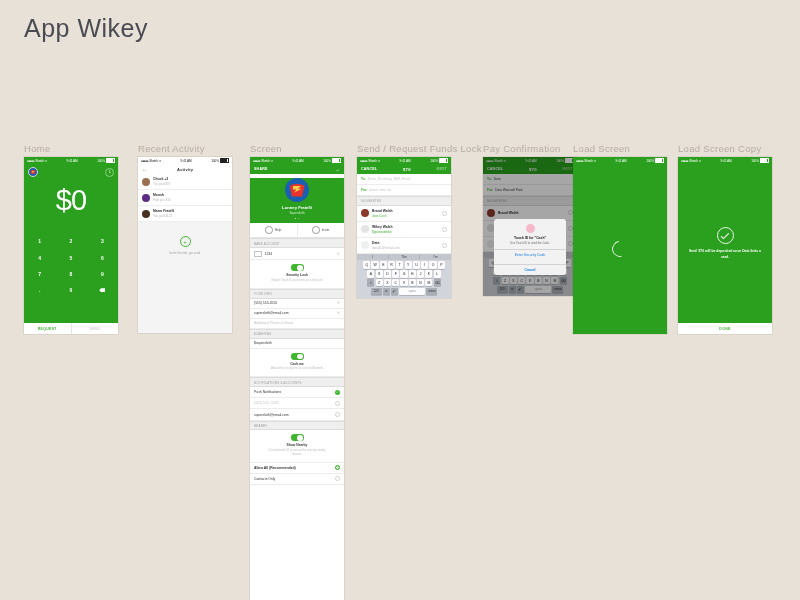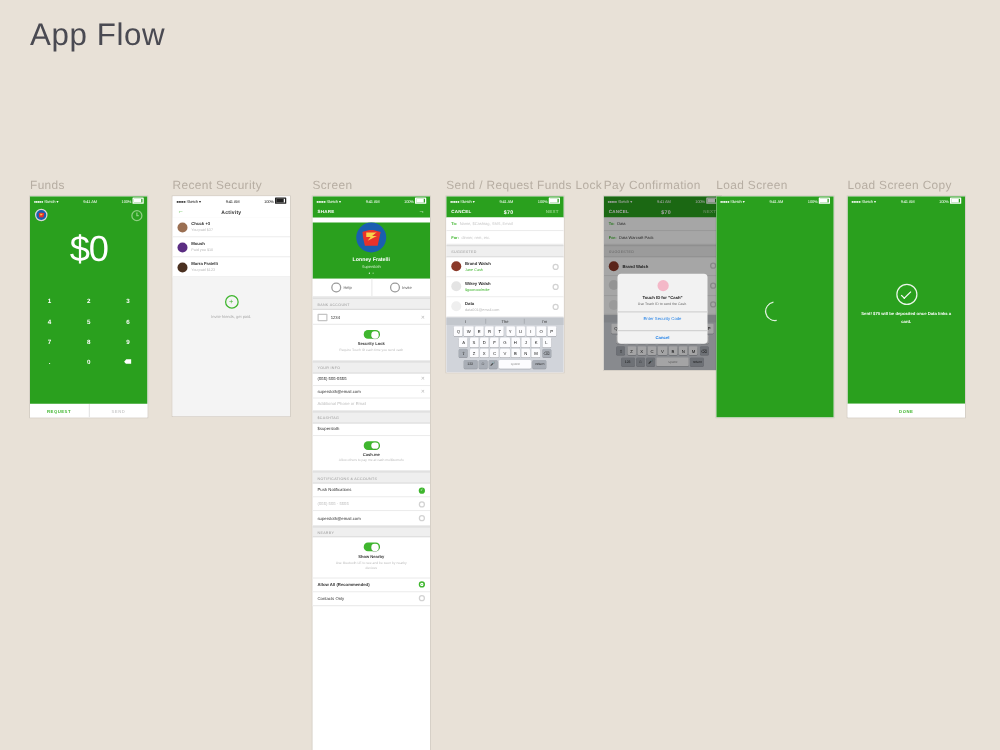--- a/index.html
+++ b/index.html
@@ -135,26 +135,26 @@
   .load-body{background:#2aa01e;height:159px;display:flex;flex-direction:column;align-items:center;justify-content:center;}
   .spinner{width:14px;height:14px;border-radius:50%;border:.9px solid rgba(255,255,255,.85);border-top-color:transparent;border-right-color:transparent;transform:rotate(35deg);}
   .okcirc{width:15px;height:15px;border-radius:50%;border:.9px solid rgba(255,255,255,.9);display:flex;align-items:center;justify-content:center;}
   .okcirc span{display:block;width:7px;height:3.4px;border-left:.9px solid #fff;border-bottom:.9px solid #fff;transform:rotate(-45deg);margin-top:-1.4px;}
   .load-msg{margin-top:5px;text-align:center;font-size:3.4px;font-weight:bold;color:#fff;line-height:1.5;padding:0 9px;}
   .done-bar{background:#fff;height:11px;display:flex;align-items:center;justify-content:center;font-size:3.4px;font-weight:bold;letter-spacing:.4px;color:#3fb62e;}
 </style>
 </head>
 <body>
 
-<div class="page-title">App Flow</div>
+<div class="page-title">App Wikey</div>
 
 <div class="flow">
 
   <div class="screen-col" style="left:24px;">
-    <div class="screen-label">Funds</div>
+    <div class="screen-label">Home</div>
     <div class="phone">
       <div class="statusbar sb-green">
         <div class="sb-l">
           <span class="sb-dots">●●●●●</span>
           <span>Sketch</span>
           <span>▾</span>
         </div>
         <span>9:41 AM</span>
         <div class="sb-r">
           <span>100%</span>
@@ -193,21 +193,21 @@
         </div>
       </div>
       <div class="home-btns">
         <div>REQUEST</div>
         <div class="dim">SEND</div>
       </div>
     </div>
   </div>
 
   <div class="screen-col" style="left:138px;">
-    <div class="screen-label">Recent Security</div>
+    <div class="screen-label">Recent Activity</div>
     <div class="phone">
       <div class="statusbar sb-white">
         <div class="sb-l">
           <span class="sb-dots">●●●●●</span>
           <span>Sketch</span>
           <span>▾</span>
         </div>
         <span>9:41 AM</span>
         <div class="sb-r">
           <span>100%</span>

